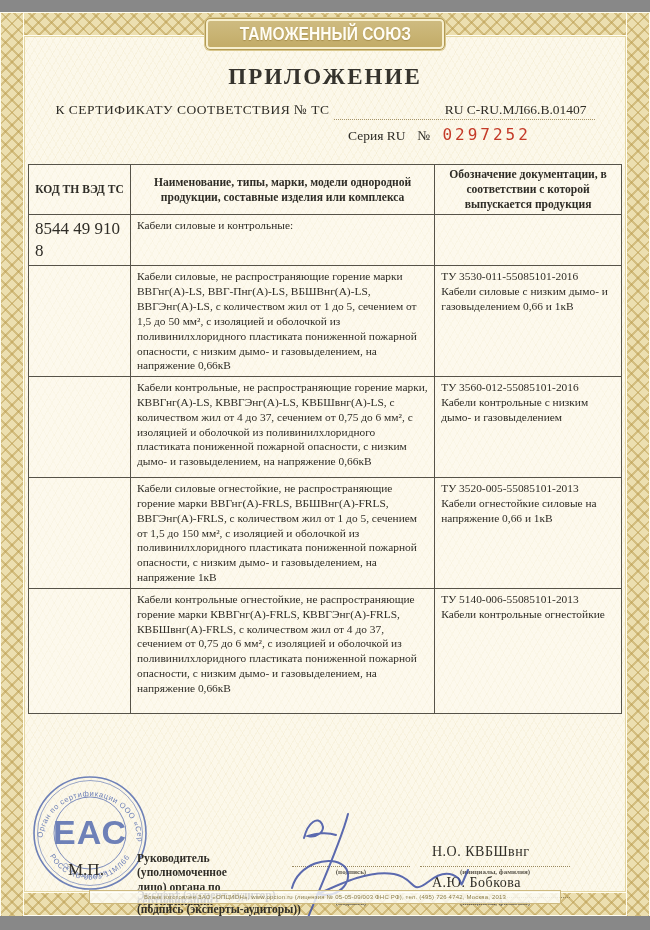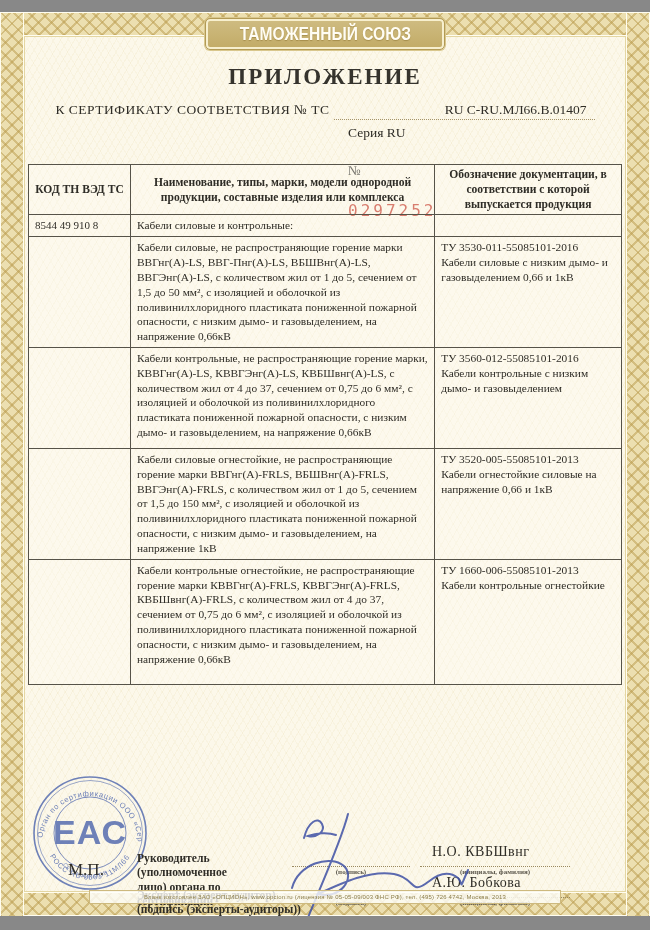--- a/index.html
+++ b/index.html
@@ -49,21 +49,21 @@
     display:flex; justify-content:center; align-items:baseline; gap:4px;
     font-size:13.5px;
   }
   .cert-line .lbl{letter-spacing:.5px;}
   .cert-line .num{
     min-width:245px; text-align:right; font-size:13.5px;
     border-bottom:1px dotted #a5946a; padding:0 8px 1px 8px;
   }
   .series-line{
     position:absolute; top:113px; left:348px;
-    display:flex; align-items:baseline; gap:22px; font-size:13.5px;flex-direction:column;
+    display:flex; align-items:baseline; gap:12px; font-size:13.5px;
   }
   .series-line .serial{
     color:#c43a28; font-weight:normal; font-size:16px; letter-spacing:3px;
     font-family:"DejaVu Sans Mono", monospace;
   }
 
   
   table.products{
     position:absolute; top:152px; left:28px; width:594px;
     border-collapse:collapse; table-layout:fixed;
@@ -73,21 +73,21 @@
   table.products col.c2{width:51.3%;}
   table.products col.c3{width:31.5%;}
   table.products th, table.products td{
     border:1px solid #565349; padding:3px 6px; vertical-align:top; text-align:left;
     background:rgba(255,253,244,.35);
   }
   table.products th{
     font-weight:bold; text-align:center; vertical-align:middle;
     font-size:11.6px; height:42px; padding:2px 6px;
   }
-  td.code{font-size:11px;}
+  td.code{font-size:17px;}
   td.docs, .preline{white-space:pre-line;}
   tr.r0 td{height:15px;}
   tr.r1 td{height:94px;}
   tr.r2 td{height:94px;}
   tr.r3 td{height:100px;}
   tr.r4 td{height:118px;}
 
   
   .stamp{position:absolute; left:30px; top:758px; width:120px; height:130px; opacity:.82;}
   .mp{position:absolute; left:60px; top:848px; font-size:17px;padding-left:8px;}
@@ -181,21 +181,21 @@
       </tr>
       <tr class="r3">
         <td class="code"></td>
         <td>Кабели силовые огнестойкие, не распространяющие горение марки ВВГнг(А)-FRLS, ВБШВнг(А)-FRLS, ВВГЭнг(А)-FRLS, с количеством жил от 1 до 5, сечением от 1,5 до 150 мм², с изоляцией и оболочкой из поливинилхлоридного пластиката пониженной пожарной опасности, с низким дымо- и газовыделением, на напряжение 1кВ</td>
         <td class="docs">ТУ 3520-005-55085101-2013
 Кабели огнестойкие силовые на напряжение 0,66 и 1кВ</td>
       </tr>
       <tr class="r4">
         <td class="code"></td>
         <td>Кабели контрольные огнестойкие, не распространяющие горение марки КВВГнг(А)-FRLS, КВВГЭнг(А)-FRLS, КВБШвнг(А)-FRLS, с количеством жил от 4 до 37, сечением от 0,75 до 6 мм², с изоляцией и оболочкой из поливинилхлоридного пластиката пониженной пожарной опасности, с низким дымо- и газовыделением, на напряжение 0,66кВ</td>
-        <td class="docs">ТУ 1660-006-55085101-2013
+        <td class="docs">ТУ 5140-006-55085101-2013
 Кабели контрольные огнестойкие</td>
       </tr>
     </tbody>
   </table>
 
   <svg class="stamp" viewBox="0 0 120 130">
     <g fill="none" stroke="#4f67ae">
       <circle cx="60" cy="63" r="56" stroke-width="1.6"></circle>
       <circle cx="60" cy="63" r="52.5" stroke-width="0.7"></circle>
       <circle cx="60" cy="63" r="36" stroke-width="0.9"></circle>

